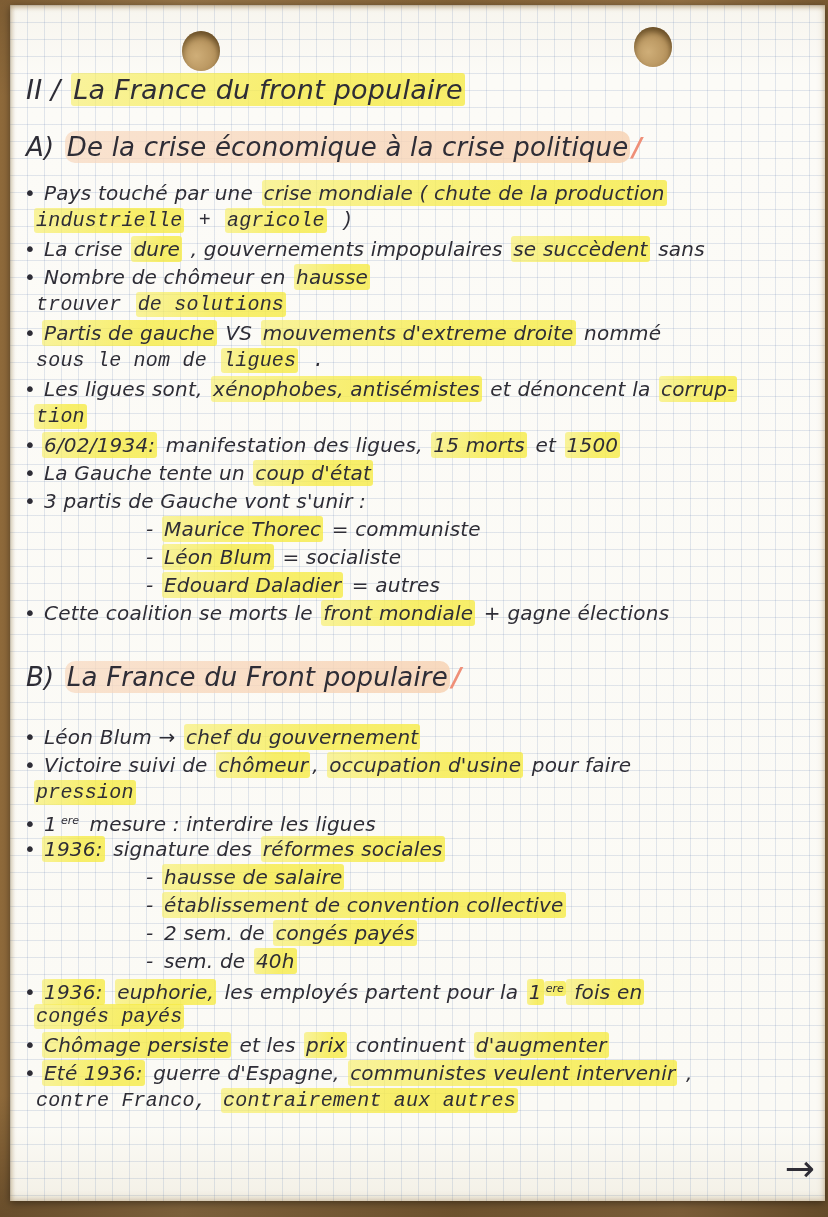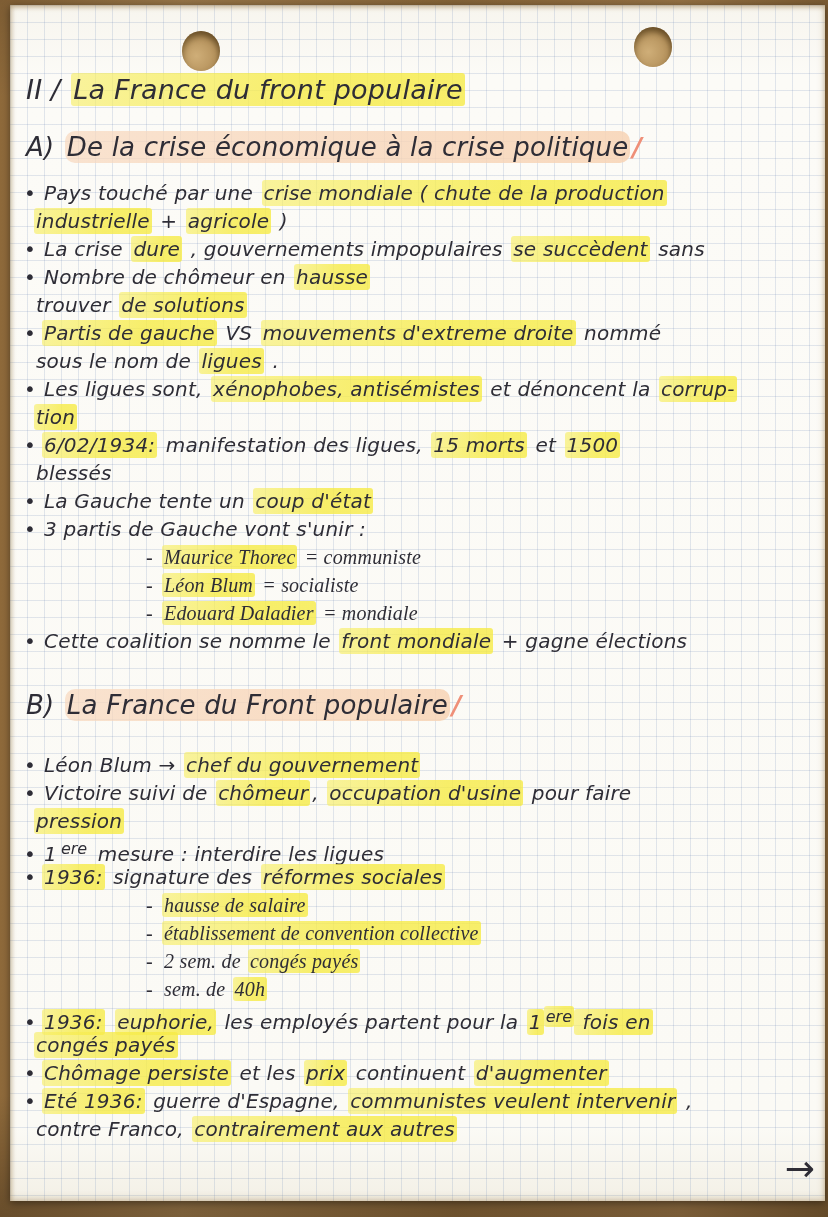--- a/index.html
+++ b/index.html
@@ -28,27 +28,27 @@
     position:absolute;width:38px;height:40px;border-radius:50%;
     background:radial-gradient(circle at 38% 62%,#cfae78,var(--hole) 55%,#7e5f33 100%);
     box-shadow:inset 0 5px 6px rgba(60,40,10,.55), 0 1px 2px rgba(255,255,255,.6);
   }
   .hole.left{left:172px;top:26px;}
   .hole.right{left:624px;top:22px;}
   .note{color:var(--ink);font-style:italic;letter-spacing:.2px;}
   .line{height:28px;line-height:28px;font-size:20px;white-space:nowrap;}
   .line.title{height:46px;line-height:42px;font-size:27px;margin-bottom:12px;}
   .line.heading{height:42px;line-height:40px;font-size:26px;margin-bottom:10px;}
-  .line.cont{padding-left:10px;}
-  .line.sub{padding-left:122px;font-family:Liberation Serif, serif;}
+  .line.cont{padding-left:10px;font-family:Liberation Mono, monospace;}
+  .line.sub{padding-left:122px;}
   .spacer{height:24px;}
   .seg{padding:1px 2px;}
   .hl-y{background:linear-gradient(100deg,rgba(247,238,100,.62),var(--hl-y) 60%);border-radius:3px;box-decoration-break:clone;}
   .hl-p{background:linear-gradient(100deg,rgba(248,216,190,.7),var(--hl-p));border-radius:10px;}
-  .sup{font-size:16px;vertical-align:7px;letter-spacing:0;}
+  .sup{font-size:11px;vertical-align:7px;letter-spacing:0;}
   .prefix{display:inline-block;width:18px;}
   .sub .prefix{width:16px;}
   .pen{color:var(--pen);font-weight:bold;font-style:italic;padding-left:2px;}
   .arrow{position:absolute;right:10px;bottom:14px;font-size:36px;font-style:normal;color:var(--ink);line-height:1;}
 </style>
 </head>
 <body>
 
 <div class="table-shade"></div>
 
@@ -61,27 +61,26 @@
       <div class="line bullet"><span class="prefix">•</span><span class="seg">Pays touché par une </span><span class="seg hl-y">crise mondiale ( chute de la production</span></div>
       <div class="line cont"><span class="seg hl-y">industrielle</span><span class="seg"> + </span><span class="seg hl-y">agricole</span><span class="seg"> )</span></div>
       <div class="line bullet"><span class="prefix">•</span><span class="seg">La crise </span><span class="seg hl-y">dure</span><span class="seg"> , gouvernements impopulaires </span><span class="seg hl-y">se succèdent</span><span class="seg"> sans</span></div>
       <div class="line bullet"><span class="prefix">•</span><span class="seg">Nombre de chômeur en </span><span class="seg hl-y">hausse</span></div>
       <div class="line cont"><span class="seg">trouver </span><span class="seg hl-y">de solutions</span></div>
       <div class="line bullet"><span class="prefix">•</span><span class="seg hl-y">Partis de gauche</span><span class="seg"> VS </span><span class="seg hl-y">mouvements d'extreme droite</span><span class="seg"> nommé</span></div>
       <div class="line cont"><span class="seg">sous le nom de </span><span class="seg hl-y">ligues</span><span class="seg"> .</span></div>
       <div class="line bullet"><span class="prefix">•</span><span class="seg">Les ligues sont, </span><span class="seg hl-y">xénophobes, antisémistes</span><span class="seg"> et dénoncent la </span><span class="seg hl-y">corrup-</span></div>
       <div class="line cont"><span class="seg hl-y">tion</span></div>
       <div class="line bullet"><span class="prefix">•</span><span class="seg hl-y">6/02/1934:</span><span class="seg"> manifestation des ligues, </span><span class="seg hl-y">15 morts</span><span class="seg"> et </span><span class="seg hl-y">1500</span></div>
-      <div class="line cont"><span class="seg">blessés</span></div>
       <div class="line bullet"><span class="prefix">•</span><span class="seg">La Gauche tente un </span><span class="seg hl-y">coup d'état</span></div>
       <div class="line bullet"><span class="prefix">•</span><span class="seg">3 partis de Gauche vont s'unir :</span></div>
       <div class="line sub"><span class="prefix">-</span><span class="seg hl-y">Maurice Thorec</span><span class="seg"> = communiste</span></div>
       <div class="line sub"><span class="prefix">-</span><span class="seg hl-y">Léon Blum</span><span class="seg"> = socialiste</span></div>
-      <div class="line sub"><span class="prefix">-</span><span class="seg hl-y">Edouard Daladier</span><span class="seg"> = mondiale</span></div>
-      <div class="line bullet"><span class="prefix">•</span><span class="seg">Cette coalition se nomme le </span><span class="seg hl-y">front mondiale</span><span class="seg"> + gagne élections</span></div>
+      <div class="line sub"><span class="prefix">-</span><span class="seg hl-y">Edouard Daladier</span><span class="seg"> = autres</span></div>
+      <div class="line bullet"><span class="prefix">•</span><span class="seg">Cette coalition se morts le </span><span class="seg hl-y">front mondiale</span><span class="seg"> + gagne élections</span></div>
       <div class="spacer" style="height: 30px;"></div>
       <div class="line heading"><span class="seg">B) </span><span class="seg hl-p">La France du Front populaire</span><span class="pen">∕</span></div>
       <div class="spacer" style="height: 14px;"></div>
       <div class="line bullet"><span class="prefix">•</span><span class="seg">Léon Blum → </span><span class="seg hl-y">chef du gouvernement</span></div>
       <div class="line bullet"><span class="prefix">•</span><span class="seg">Victoire suivi de </span><span class="seg hl-y">chômeur</span><span class="seg">, </span><span class="seg hl-y">occupation d'usine</span><span class="seg"> pour faire</span></div>
       <div class="line cont"><span class="seg hl-y">pression</span></div>
       <div class="line bullet"><span class="prefix">•</span><span class="seg">1</span><span class="seg sup">ere</span><span class="seg"> mesure : interdire les ligues</span></div>
       <div class="line bullet"><span class="prefix">•</span><span class="seg hl-y">1936:</span><span class="seg"> signature des </span><span class="seg hl-y">réformes sociales</span></div>
       <div class="line sub"><span class="prefix">-</span><span class="seg hl-y">hausse de salaire</span></div>
       <div class="line sub"><span class="prefix">-</span><span class="seg hl-y">établissement de convention collective</span></div>

